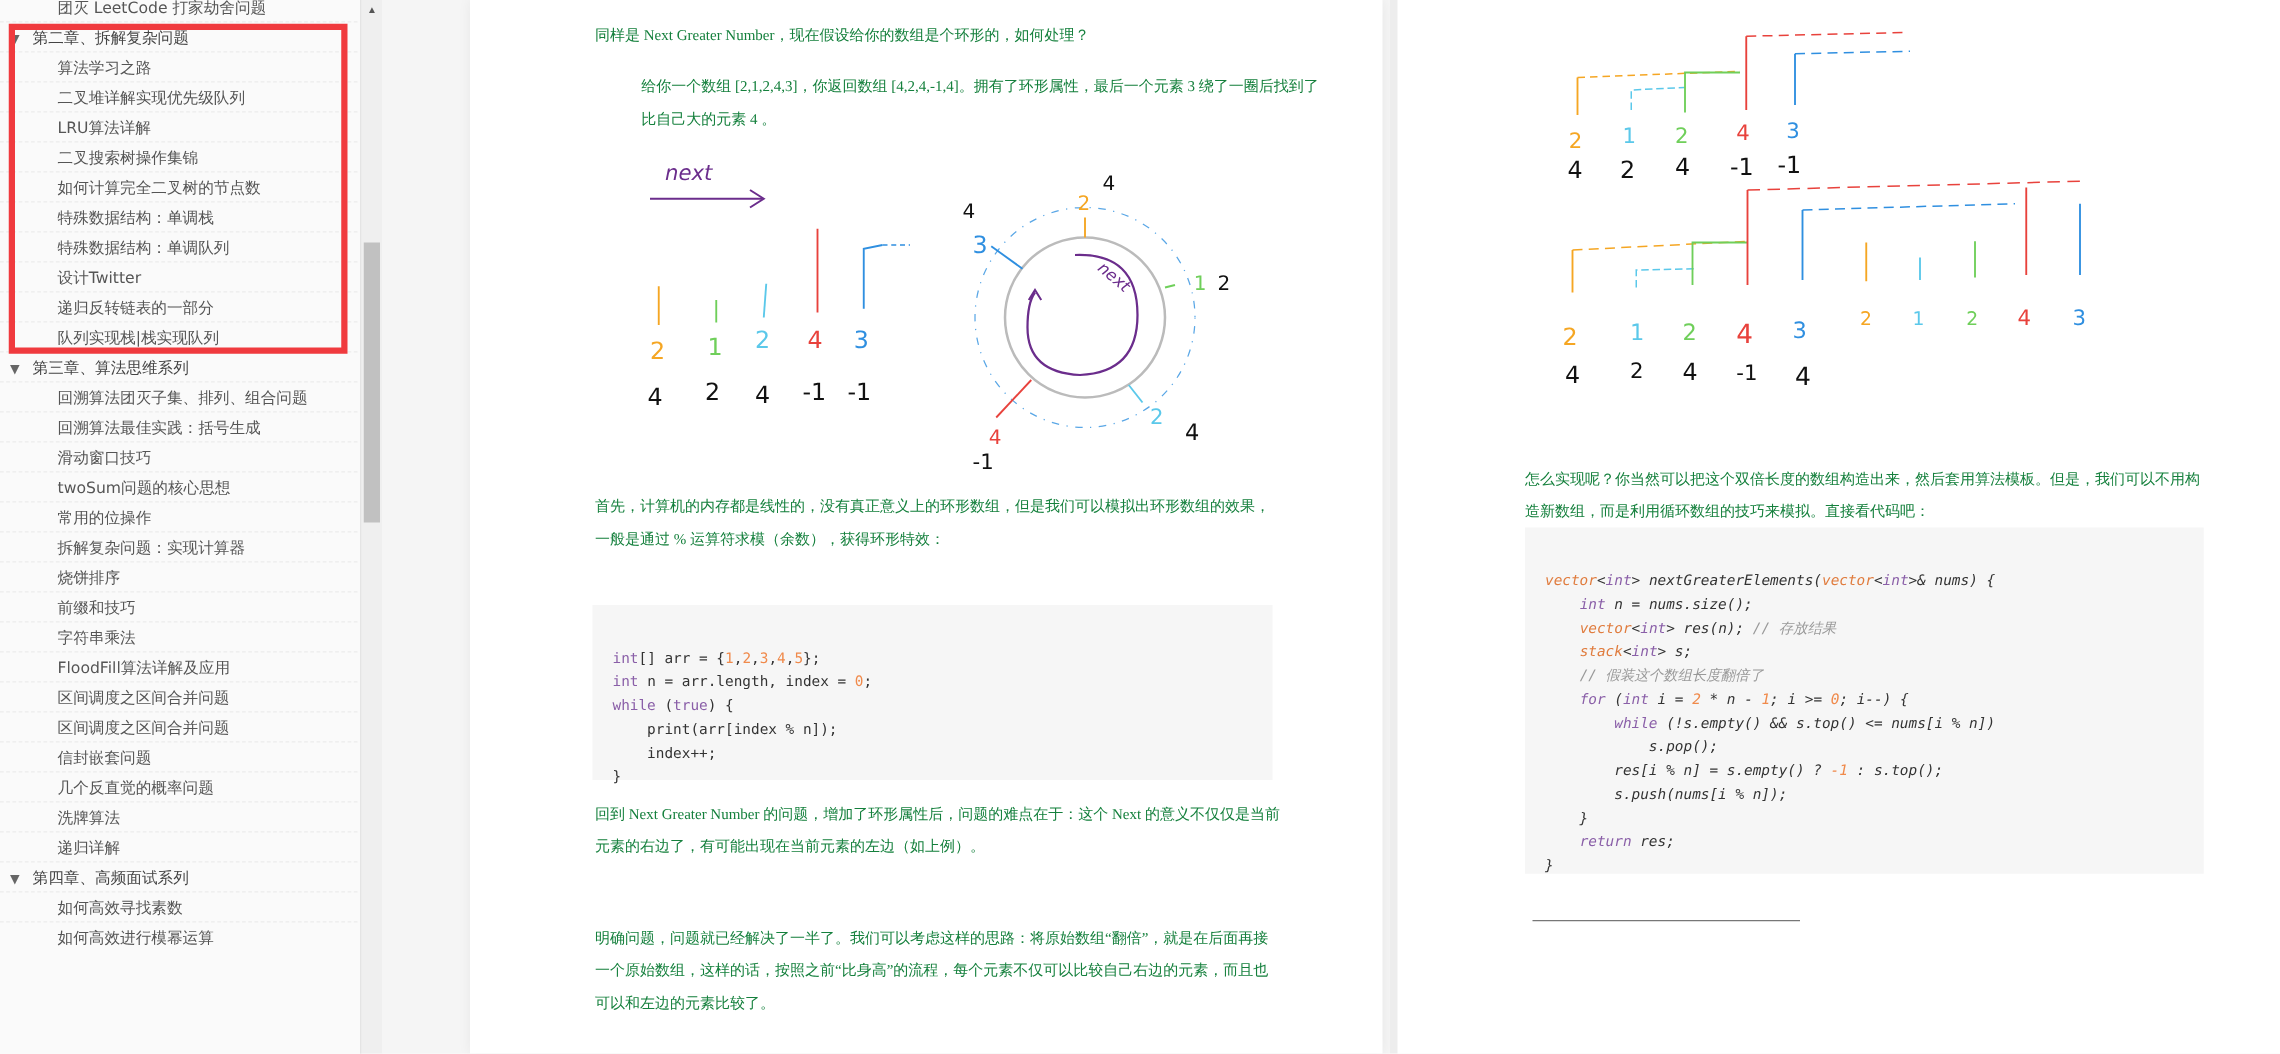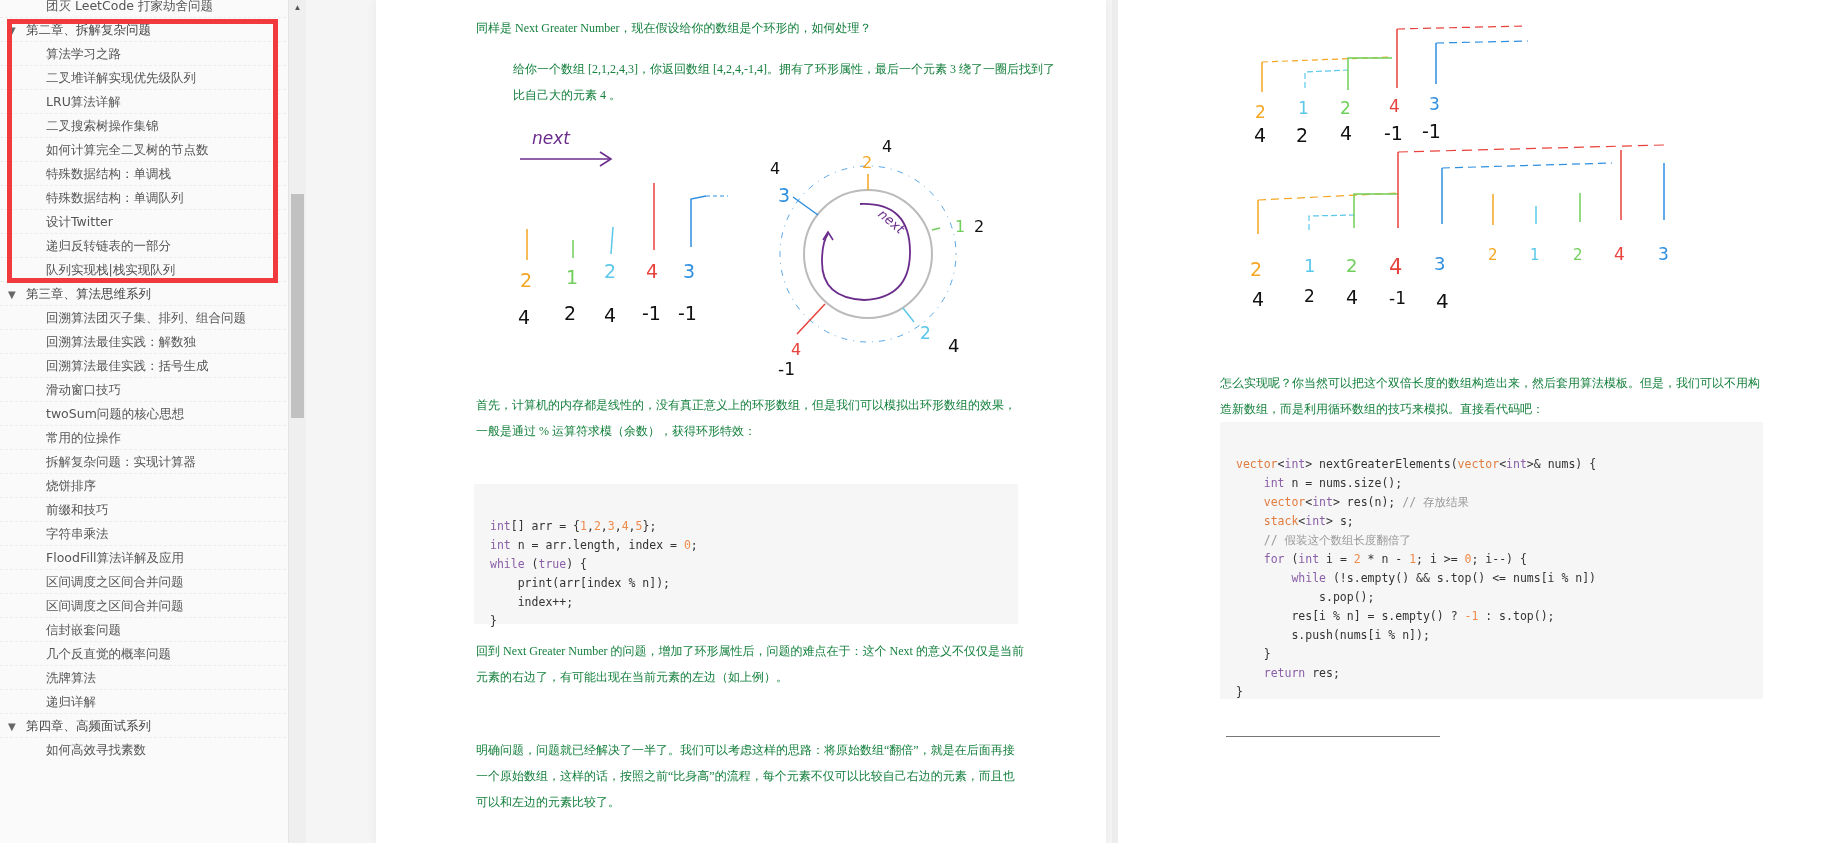--- a/index.html
+++ b/index.html
@@ -51,21 +51,20 @@
       <div class="nav-item"><span>LRU算法详解</span></div>
       <div class="nav-item"><span>二叉搜索树操作集锦</span></div>
       <div class="nav-item"><span>如何计算完全二叉树的节点数</span></div>
       <div class="nav-item"><span>特殊数据结构：单调栈</span></div>
       <div class="nav-item"><span>特殊数据结构：单调队列</span></div>
       <div class="nav-item"><span>设计Twitter</span></div>
       <div class="nav-item"><span>递归反转链表的一部分</span></div>
       <div class="nav-item"><span>队列实现栈|栈实现队列</span></div>
       <div class="nav-chapter"><span class="caret">▼</span><span class="chap-label">第三章、算法思维系列</span></div>
       <div class="nav-item"><span>回溯算法团灭子集、排列、组合问题</span></div>
-      <div class="nav-item"><span>回溯算法最佳实践：解数独</span></div>
       <div class="nav-item"><span>回溯算法最佳实践：括号生成</span></div>
       <div class="nav-item"><span>滑动窗口技巧</span></div>
       <div class="nav-item"><span>twoSum问题的核心思想</span></div>
       <div class="nav-item"><span>常用的位操作</span></div>
       <div class="nav-item"><span>拆解复杂问题：实现计算器</span></div>
       <div class="nav-item"><span>烧饼排序</span></div>
       <div class="nav-item"><span>前缀和技巧</span></div>
       <div class="nav-item"><span>字符串乘法</span></div>
       <div class="nav-item"><span>FloodFill算法详解及应用</span></div>
       <div class="nav-item"><span>区间调度之区间合并问题</span></div>
@@ -200,21 +199,21 @@
       <text x="432" y="250" font-size="17" fill="#2f8fe0">3</text>
       <text x="26" y="296" font-size="19" fill="#111">4</text>
       <text x="78" y="292" font-size="17" fill="#111">2</text>
       <text x="120" y="294" font-size="19" fill="#111">4</text>
       <text x="163" y="294" font-size="17" fill="#111">-1</text>
       <text x="210" y="298" font-size="20" fill="#111">4</text>
     </svg>
 
     <div class="para" style="left:102px; top:331px; width:548px;margin-top:39px;">怎么实现呢？你当然可以把这个双倍长度的数组构造出来，然后套用算法模板。但是，我们可以不用构造新数组，而是利用循环数组的技巧来模拟。直接看代码吧：</div>
 
-    <div class="code-block" style="left:102px; top:422px; width:543px; height:277px;">
+    <div class="code-block" style="left:102px; top:422px; width:543px; height:277px;font-style:italic;">
 <span><span class="ty">vector</span>&lt;<span class="kw">int</span>&gt; nextGreaterElements(<span class="ty">vector</span>&lt;<span class="kw">int</span>&gt;&amp; nums) {</span>
 <span>    <span class="kw">int</span> n = nums.size();</span>
 <span>    <span class="ty">vector</span>&lt;<span class="kw">int</span>&gt; res(n); <span class="cm">// 存放结果</span></span>
 <span>    <span class="ty">stack</span>&lt;<span class="kw">int</span>&gt; s;</span>
 <span>    <span class="cm">// 假装这个数组长度翻倍了</span></span>
 <span>    <span class="kw">for</span> (<span class="kw">int</span> i = <span class="num">2</span> * n - <span class="num">1</span>; i &gt;= <span class="num">0</span>; i--) {</span>
 <span>        <span class="kw">while</span> (!s.empty() &amp;&amp; s.top() &lt;= nums[i % n])</span>
 <span>            s.pop();</span>
 <span>        res[i % n] = s.empty() ? <span class="num">-1</span> : s.top();</span>
 <span>        s.push(nums[i % n]);</span>

